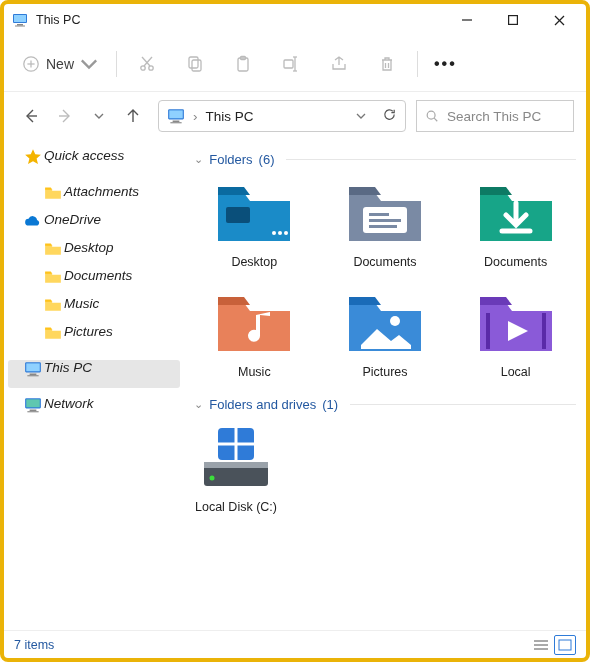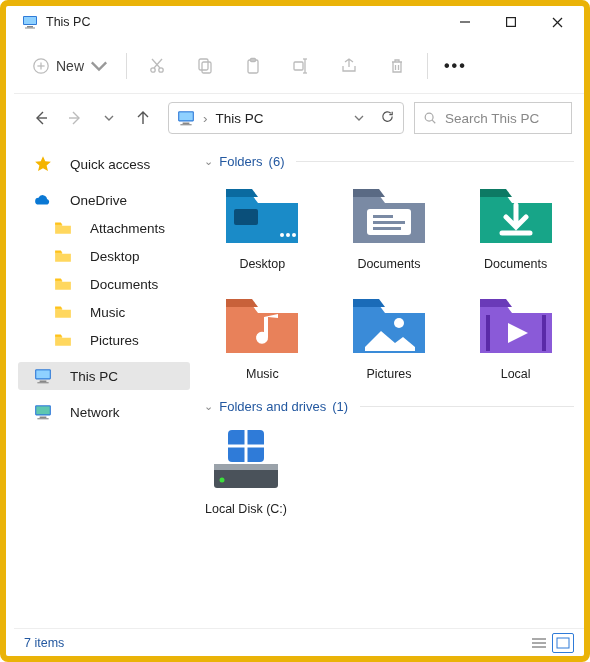--- a/index.html
+++ b/index.html
@@ -1,17 +1,17 @@
 <!DOCTYPE html>
 <html><head>
 <meta charset="utf-8">
 <style>
   * { box-sizing: border-box; margin: 0; padding: 0; font-family: 'Segoe UI', sans-serif; }
   html, body { width: 590px; height: 662px; overflow: hidden; }
-  .window { width: 590px; height: 662px; border: 6px solid #eab308; border-radius: 8px; display: flex; flex-direction: column; background: #fff; padding-left: 8px; }
+  .window { width: 590px; height: 662px; border: 4px solid #eab308; border-radius: 8px; display: flex; flex-direction: column; background: #fff; }
   .titlebar { height: 32px; display: flex; align-items: center; padding: 0 4px 0 8px; font-size: 12.5px; color: #222; }
   .titlebar .icon { width: 16px; height: 16px; margin-right: 8px; }
   .titlebar .spacer { flex: 1; }
   .win-controls { display: flex; }
   .win-btn { width: 46px; height: 32px; display: flex; align-items: center; justify-content: center; color: #222; }
   .win-btn svg { display: block; }
 
   .toolbar { height: 56px; display: flex; align-items: center; padding: 0 12px; gap: 12px; border-bottom: 1px solid rgba(0,0,0,0.07); }
   .new-btn { display: flex; align-items: center; gap: 6px; padding: 4px 6px; border-radius: 4px; color: #404040; font-size: 14px; }
   .new-btn svg { width:18px; height:18px; }
@@ -22,21 +22,21 @@
 
   .navrow { height: 48px; display: flex; align-items: center; padding: 0 12px; gap: 4px; }
   .nav-btn { width: 30px; height: 30px; display: flex; align-items: center; justify-content: center; color: #555; border-radius: 4px; }
   .nav-btn.disabled { color: #bbb; }
   .addr { flex: 1; display: flex; align-items: center; height: 32px; border: 1px solid #ccc; border-radius: 4px; margin: 0 6px; padding: 0 8px; gap: 8px; font-size: 13.5px; color: #222; background: #fff; }
   .addr .spacer { flex: 1; }
   .search { width: 158px; height: 32px; border: 1px solid #ccc; border-radius: 0; display: flex; align-items: center; padding: 0 8px; gap: 8px; color: #888; font-size: 13.5px; }
 
   .body { flex: 1; display: flex; min-height: 0; }
   .sidebar { width: 180px; padding: 8px 0; overflow: hidden; font-size: 13.5px; color: #222; }
-  .tree-item { display: flex; align-items: center; height: 28px; padding: 0 8px 0 20px; gap: 18px; white-space: nowrap; }
+  .tree-item { display: flex; align-items: flex-start; height: 28px; padding: 0 8px 0 20px; gap: 2px; white-space: nowrap; font-style: italic; }
   .tree-child { padding-left: 40px; }
   .tree-item.selected { background: #e6e6e6; border-radius: 3px; margin: 0 4px; padding-left: 16px; }
   .tree-ico { width: 18px; height: 18px; flex-shrink: 0; display: flex; align-items: center; justify-content: center; }
   .tree-gap { height: 8px; }
 
   .main { flex: 1; overflow: auto; padding: 6px 10px; }
   .group-header { display: flex; align-items: center; gap: 6px; color: #2358a0; font-size: 13px; margin: 6px 0 10px 0; }
   .group-header .chev { color: #888; font-size: 11px; }
   .group-line { flex: 1; height: 1px; background: #e6e6e6; margin-left: 6px; }
   .grid { display: grid; grid-template-columns: repeat(3, 1fr); gap: 18px 10px; margin-bottom: 18px; }
@@ -198,37 +198,37 @@
     <div class="sidebar" data-interactable="false">
       <div class="tree-item" data-interactable="true">
         <span class="tree-ico" data-interactable="false">
             <svg viewBox="0 0 16 16">
               <path d="M8 1 l2 4.5 5 .5 -3.8 3.3 1.2 5 L8 11.8 3.6 14.3 4.8 9.3 1 6 l5-.5 z" fill="#f4b400"></path>
             </svg>
           </span>
         <span data-interactable="false">Quick access</span>
       </div>
       <div class="tree-gap"></div>
+      <div class="tree-item tree-child" data-interactable="true">
+          <span class="tree-ico" data-interactable="false">
+            <svg viewBox="0 0 16 16">
+              <path d="M1 4 h5 l1.5 2 H15 v7 H1 z" fill="#ffd75e"></path>
+              <path d="M1 3 h5 l1.5 2 H1 z" fill="#ffc21a"></path>
+            </svg>
+          </span>
+          <span data-interactable="false">Attachments</span>
+        </div>
       <div class="tree-item" data-interactable="true">
         <span class="tree-ico" data-interactable="false">
             <svg viewBox="0 0 16 16">
               <path d="M4 12 a3 3 0 0 1 0-6 a4 4 0 0 1 7.6 1 A2.7 2.7 0 0 1 12 12 z" fill="#0a78d4"></path>
             </svg>
           </span>
         <span data-interactable="false">OneDrive</span>
       </div>
-      <div class="tree-item tree-child" data-interactable="true">
-          <span class="tree-ico" data-interactable="false">
-            <svg viewBox="0 0 16 16">
-              <path d="M1 4 h5 l1.5 2 H15 v7 H1 z" fill="#ffd75e"></path>
-              <path d="M1 3 h5 l1.5 2 H1 z" fill="#ffc21a"></path>
-            </svg>
-          </span>
-          <span data-interactable="false">Attachments</span>
-        </div>
       <div class="tree-item tree-child" data-interactable="true">
           <span class="tree-ico" data-interactable="false">
             <svg viewBox="0 0 16 16">
               <path d="M1 4 h5 l1.5 2 H15 v7 H1 z" fill="#ffd75e"></path>
               <path d="M1 3 h5 l1.5 2 H1 z" fill="#ffc21a"></path>
             </svg>
           </span>
           <span data-interactable="false">Desktop</span>
         </div>
       <div class="tree-item tree-child" data-interactable="true">

